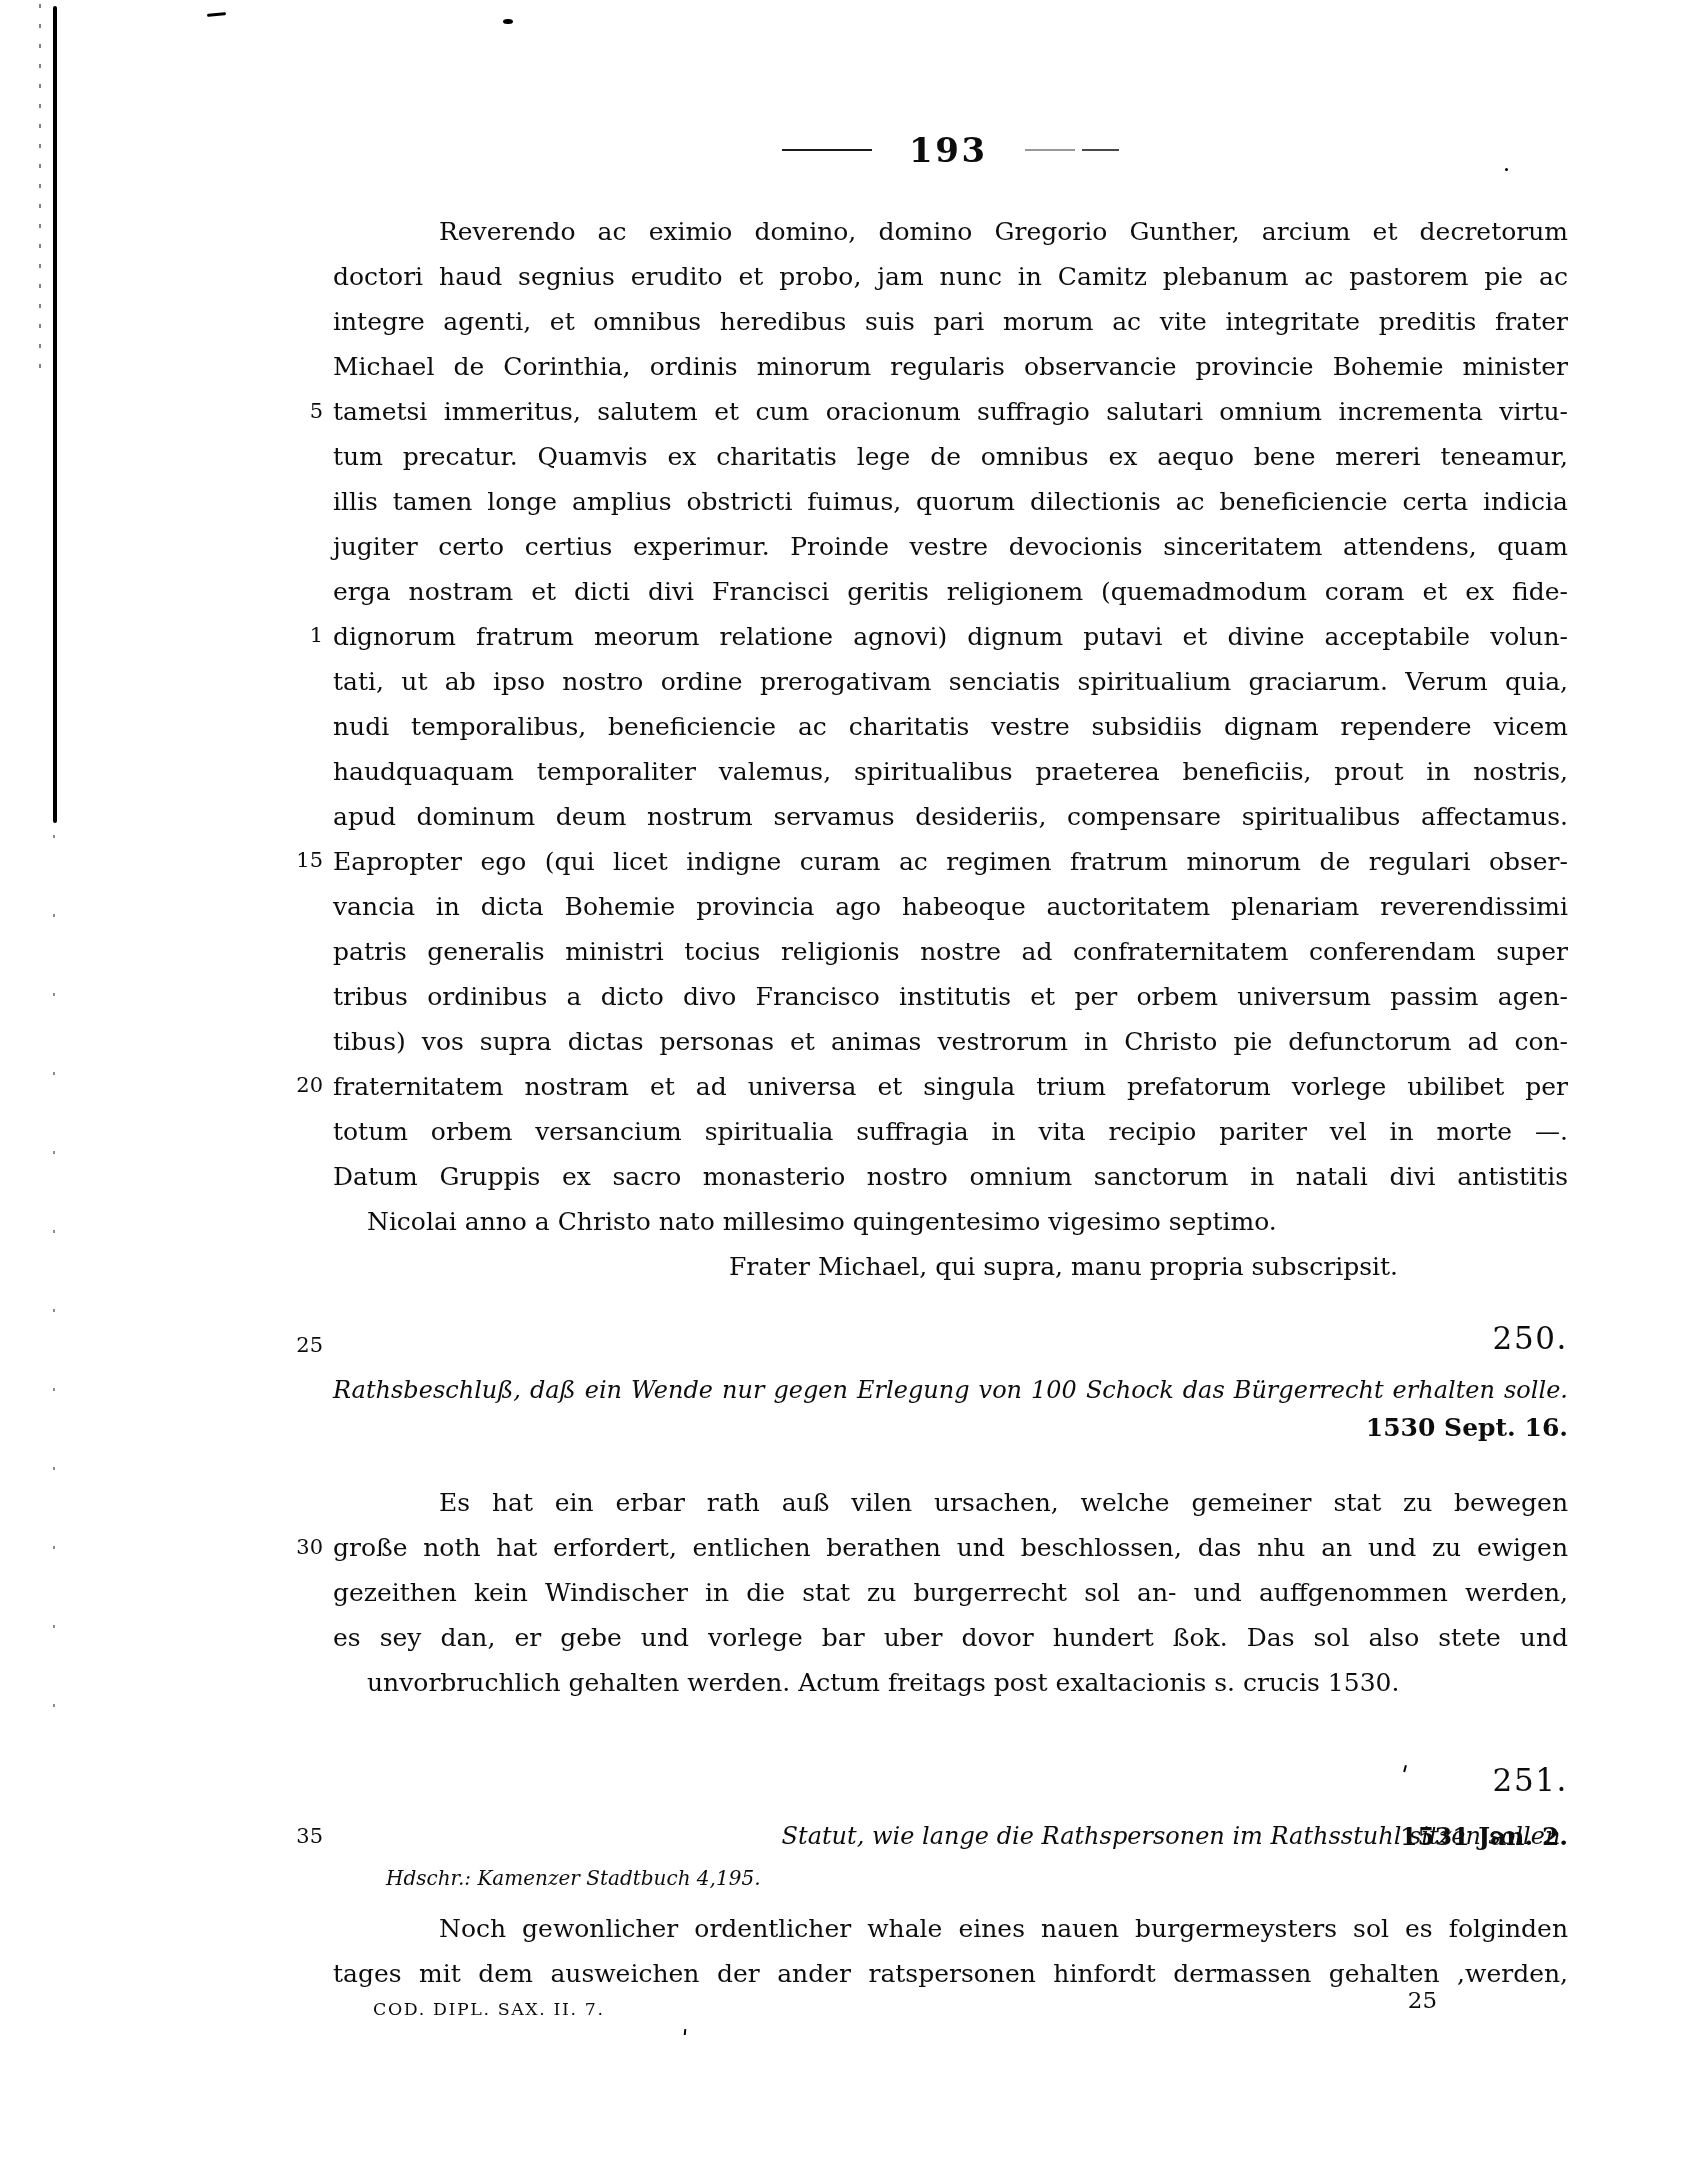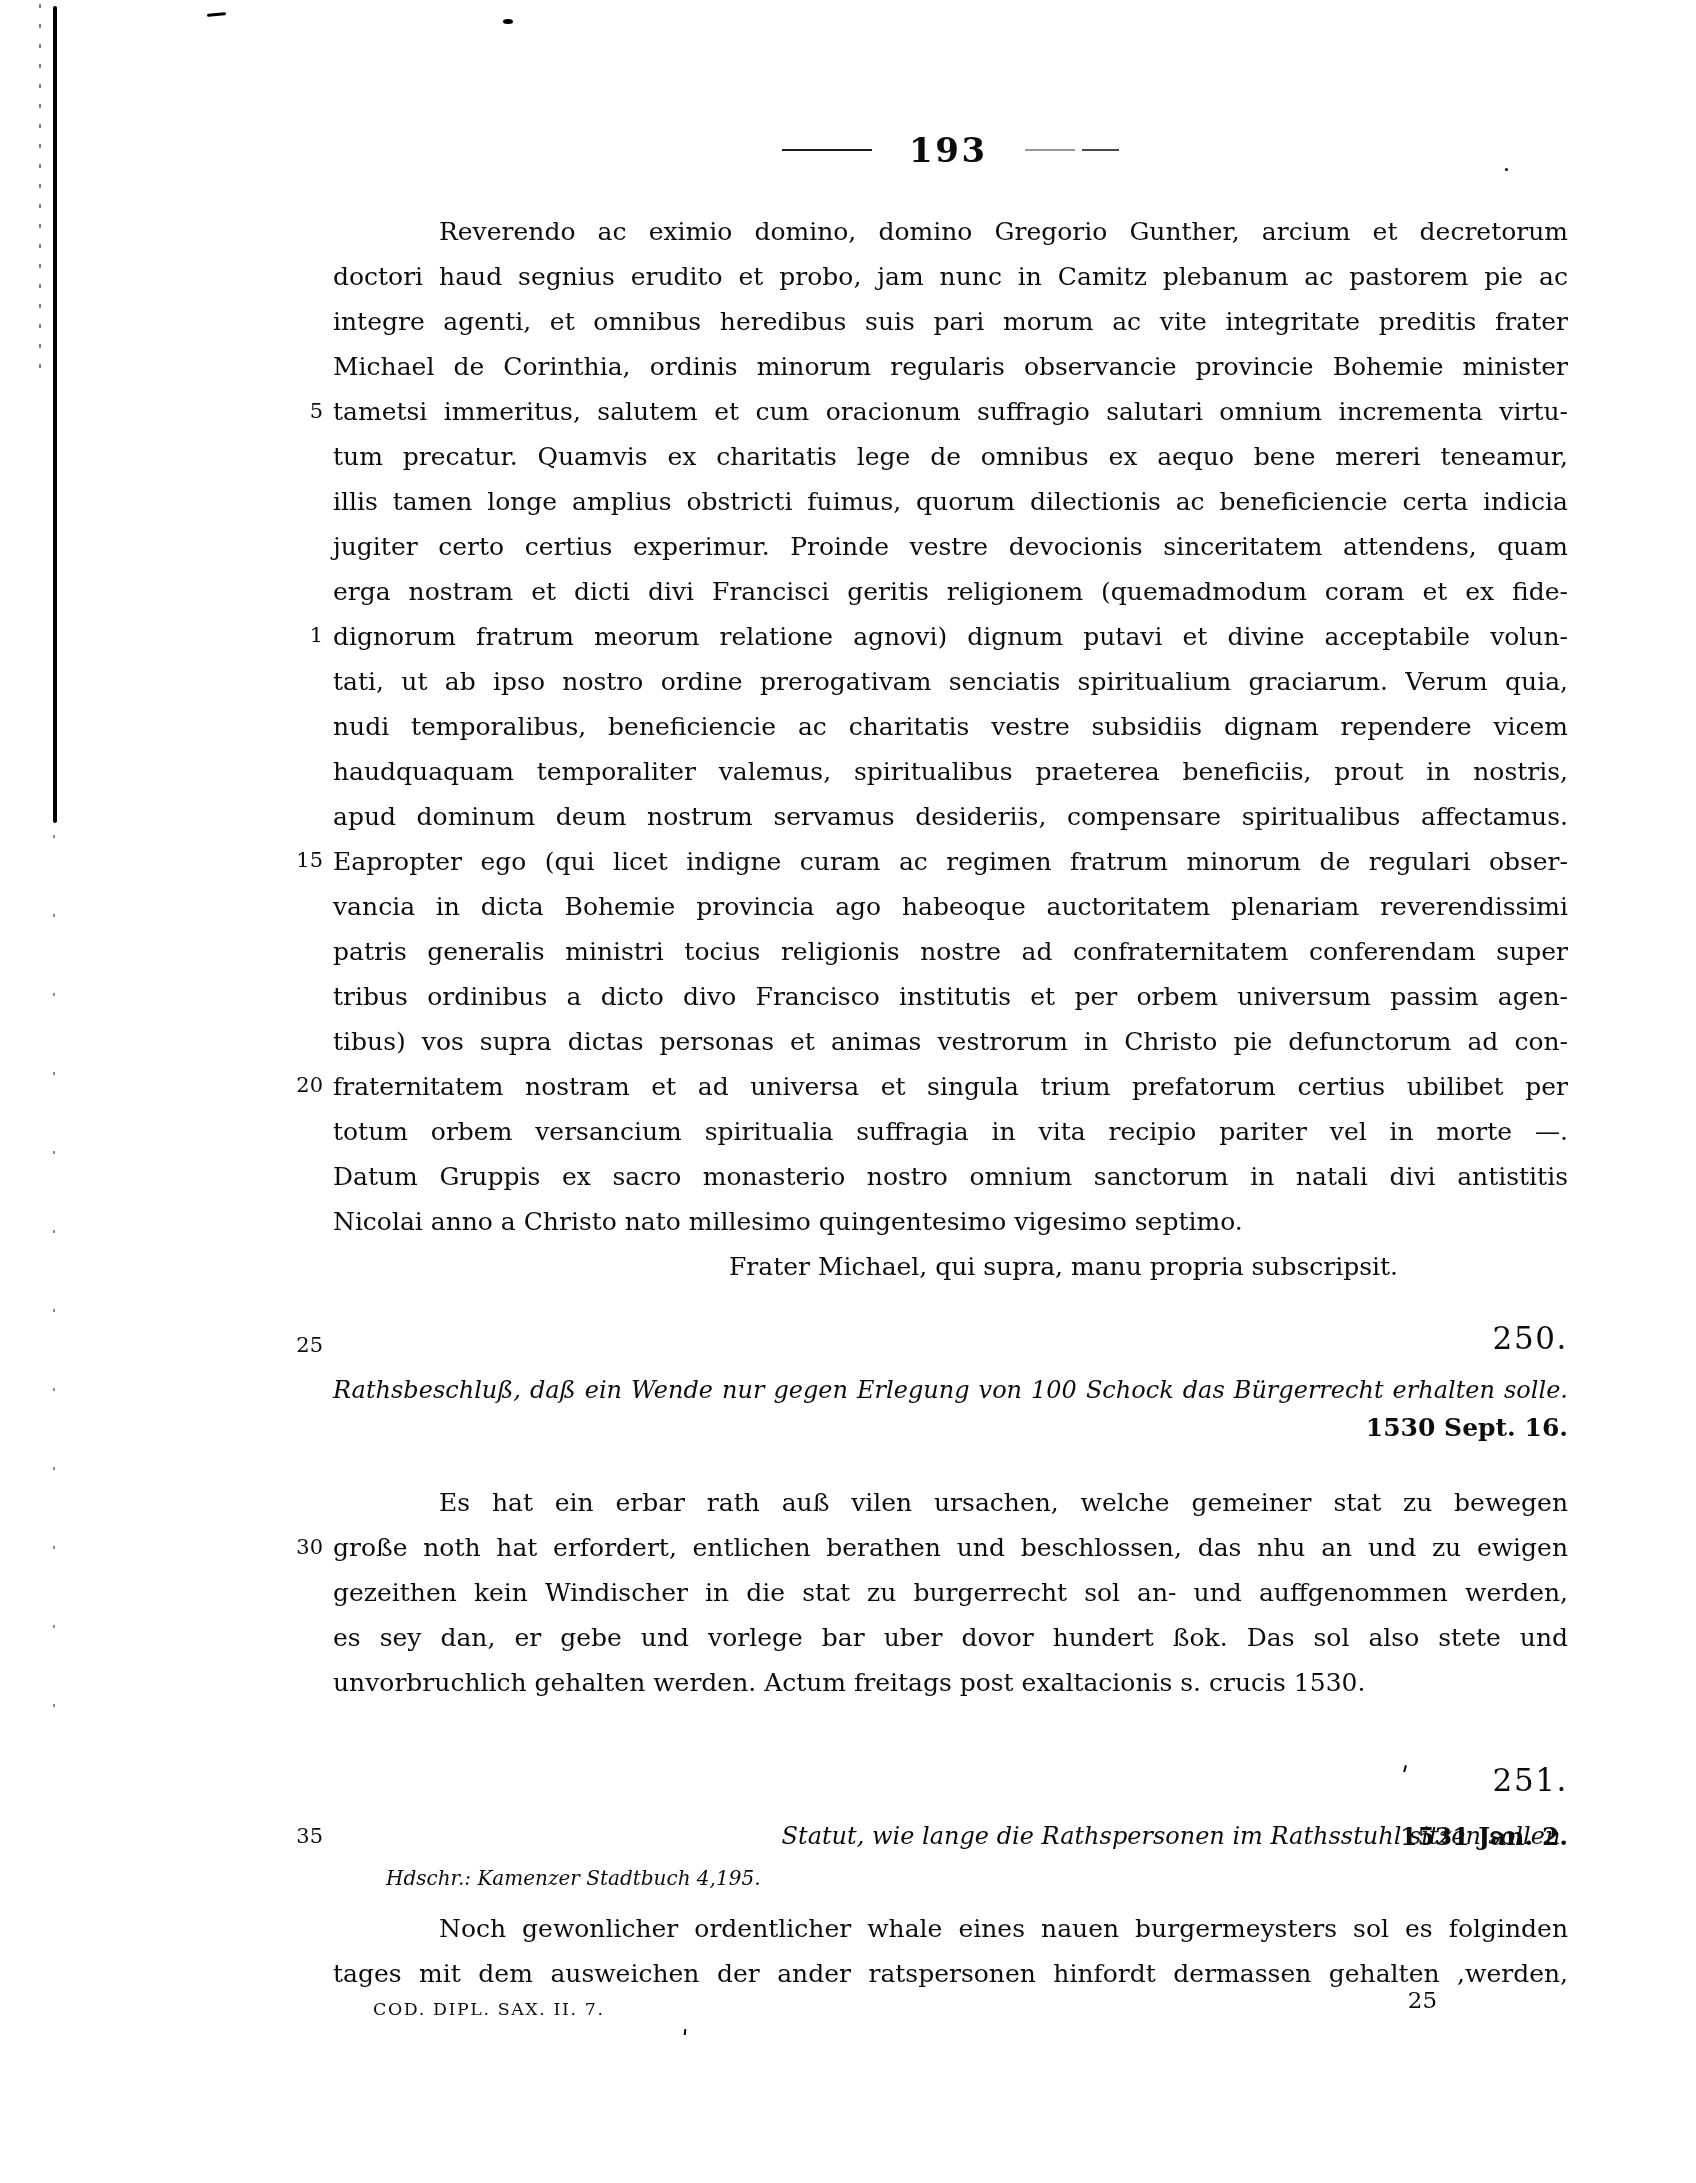--- a/index.html
+++ b/index.html
@@ -50,21 +50,21 @@
   }
 
   
   .block{position:absolute;left:333px;width:1235px;}
   .ln{
     font-size:25px;line-height:45px;height:45px;
     text-align:justify;text-align-last:justify;
     white-space:normal;overflow:visible;
   }
   .first{text-indent:106px;}
-  .last{text-align:left;text-align-last:left;}
+  .last{text-align:left;text-align-last:left;margin-left:34px;}
   .subscription{
     font-size:25px;line-height:45px;height:45px;
     margin-left:396px;
   }
   .doc-num{
     position:absolute;left:333px;width:1235px;text-align:right;
     font-size:31px;line-height:45px;letter-spacing:1.6px;
   }
   .doc-title{
     position:absolute;left:333px;width:1235px;
@@ -141,21 +141,21 @@
     <div class="ln">dignorum fratrum meorum relatione agnovi) dignum putavi et divine acceptabile volun-</div>
     <div class="ln">tati, ut ab ipso nostro ordine prerogativam senciatis spiritualium graciarum.  Verum quia,</div>
     <div class="ln">nudi temporalibus, beneficiencie ac charitatis vestre subsidiis dignam rependere vicem</div>
     <div class="ln">haudquaquam temporaliter valemus, spiritualibus praeterea beneficiis, prout in nostris,</div>
     <div class="ln">apud dominum deum nostrum servamus desideriis, compensare spiritualibus affectamus.</div>
     <div class="ln">Eapropter ego (qui licet indigne curam ac regimen fratrum minorum de regulari obser-</div>
     <div class="ln">vancia in dicta Bohemie provincia ago habeoque auctoritatem plenariam reverendissimi</div>
     <div class="ln">patris generalis ministri tocius religionis nostre ad confraternitatem conferendam super</div>
     <div class="ln">tribus ordinibus a dicto divo Francisco institutis et per orbem universum passim agen-</div>
     <div class="ln">tibus) vos supra dictas personas et animas vestrorum in Christo pie defunctorum ad con-</div>
-    <div class="ln">fraternitatem nostram et ad universa et singula trium prefatorum certius ubilibet per</div>
+    <div class="ln">fraternitatem nostram et ad universa et singula trium prefatorum vorlege ubilibet per</div>
     <div class="ln">totum orbem versancium spiritualia suffragia in vita recipio pariter vel in morte —.</div>
     <div class="ln">Datum Gruppis ex sacro monasterio nostro omnium sanctorum in natali divi antistitis</div>
     <div class="ln last">Nicolai anno a Christo nato millesimo quingentesimo vigesimo septimo.</div>
     <div class="subscription">Frater Michael, qui supra, manu propria subscripsit.</div>
   </div>
 
   <div class="doc-num" style="top:1316px">250.</div>
   <div class="doc-title" style="top:1368px">Rathsbeschluß, daß ein Wende nur gegen Erlegung von 100 Schock das Bürgerrecht erhalten solle.</div>
   <div class="doc-date" style="top:1407px">1530 Sept. 16.</div>
   <div class="block" style="top:1480px">

